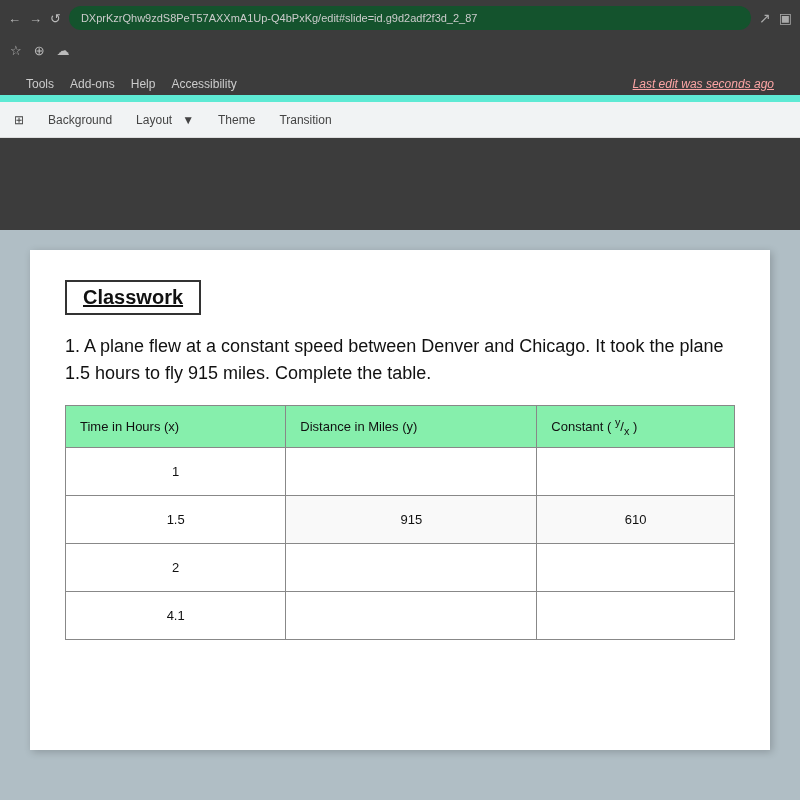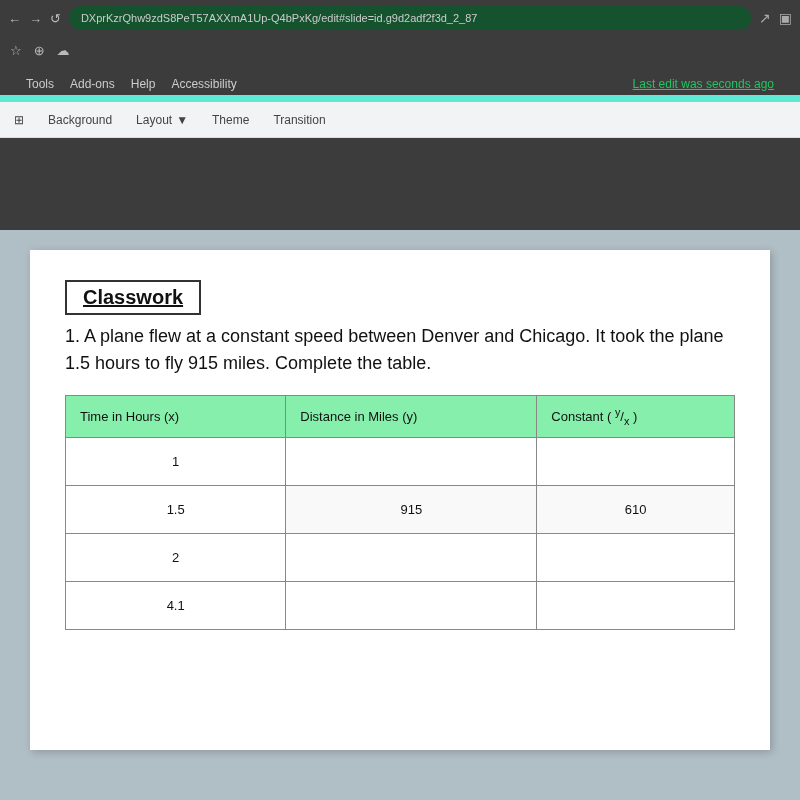--- a/index.html
+++ b/index.html
@@ -115,22 +115,23 @@
       margin-top: 8px;
     }
 
     .menu-item {
       color: #ccc;
       font-size: 12px;
       cursor: pointer;
     }
 
     .menu-item.last-edit {
-      color: #22c55e;
+      color: #fca5a5;
       text-decoration: underline;
+      font-style: italic;
       margin-left: auto;
     }
 
     
     .slides-toolbar {
       background: #f1f3f4;
       height: 36px;
       display: flex;
       align-items: center;
       padding: 0 8px;
@@ -141,21 +142,21 @@
     .slides-toolbar-btn {
       color: #444;
       font-size: 12px;
       cursor: pointer;
       padding: 2px 6px;
     }
 
     .layout-btn {
       display: flex;
       align-items: center;
-      gap: 4px;
+      gap: 10px;
     }
 
     
     .main-content {
       position: absolute;
       top: 230px;
       left: 0;
       right: 0;
       bottom: 0;
       background: #b0bec5;
@@ -172,21 +173,21 @@
       min-height: 500px;
       padding: 30px 35px;
       box-shadow: 2px 2px 8px rgba(0,0,0,0.2);
       position: relative;
     }
 
     .classwork-title {
       border: 2px solid #333;
       display: inline-block;
       padding: 4px 16px;
-      margin-bottom: 8px;
+      margin-bottom: 18px;
     }
 
     .classwork-title h2 {
       font-size: 20px;
       font-weight: bold;
       text-decoration: underline;
       color: #111;
     }
 
     .problem-text {

